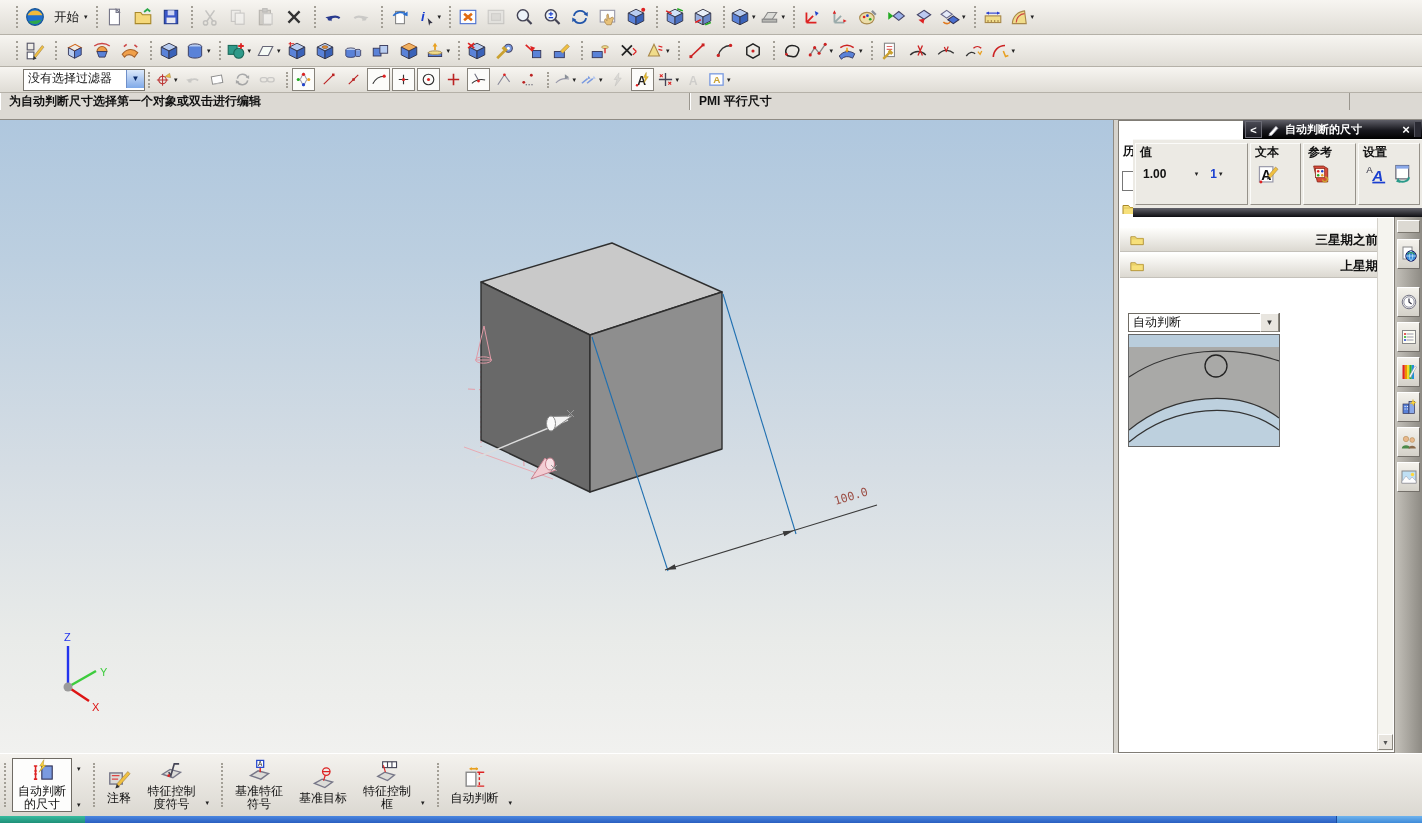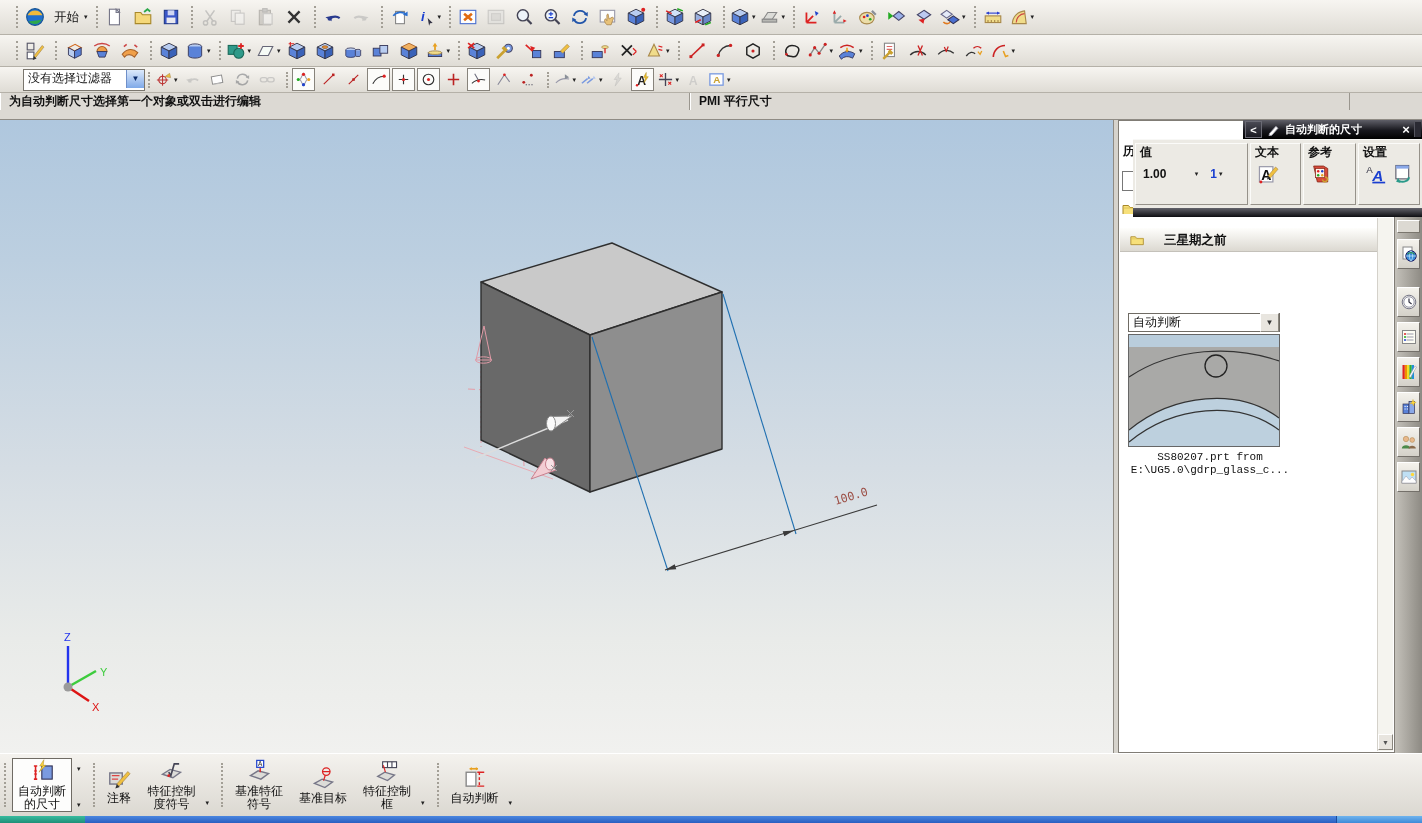--- a/index.html
+++ b/index.html
@@ -34,21 +34,21 @@
   .main{position:relative;width:1422px;height:633px;background:#cfd5da;}
   .vp{position:absolute;left:0;top:0;width:1113px;height:633px;
       background:linear-gradient(180deg,#afc7de 0%,#bccfe0 22%,#d5dde4 55%,#e9ebe9 82%,#f1f1ef 100%);}
   .split{position:absolute;left:1113px;top:0;width:5px;height:633px;background:#d6d3cc;border-left:1px solid #8f8b84;}
   .pal{position:absolute;left:1118px;top:0;width:277px;height:633px;background:#fff;border:1px solid #807c75;box-sizing:border-box;}
   .pal-head-label{position:absolute;left:4px;top:22px;font-weight:bold;}
   .pal-head-box{position:absolute;left:3px;top:50px;width:11px;height:18px;background:#fff;border:1px solid #777;}
   .pal-head-folder{position:absolute;left:3px;top:80px;width:11px;height:13px;overflow:hidden;}
   .folders{position:absolute;left:1px;top:107px;width:258px;}
   .frow{height:24px;display:flex;align-items:center;gap:18px;padding-left:9px;font-weight:bold;font-size:12.5px;
-        background:linear-gradient(#fefefc,#dad7cf);border-bottom:2px solid #fff;box-shadow:inset 0 -1px #c4c1ba;}
+        background:linear-gradient(#fefefc,#dad7cf);border-bottom:2px solid #fff;box-shadow:inset 0 -1px #c4c1ba;justify-content:space-between;}
   .frow svg{width:17px;height:15px}
   .typedd{position:absolute;left:9px;top:192px;width:152px;height:19px;background:#fff;border:1px solid #6f6b64;display:flex;align-items:center;box-sizing:border-box;}
   .typedd .val{flex:1;padding-left:4px;}
   .typedd .btn{width:17px;height:17px;background:#e8e5df;border:1px solid;border-color:#fff #8a867e #8a867e #fff;
                display:flex;align-items:center;justify-content:center;font-size:8px;color:#333;}
   .thumb{position:absolute;left:9px;top:213px;width:150px;height:111px;border:1px solid #666;}
   .cap{position:absolute;left:0;top:330px;width:182px;text-align:center;color:#111;
        font-family:"Liberation Mono","DejaVu Sans Mono",monospace;font-size:11px;line-height:13px;}
   .sbar{position:absolute;right:1px;top:97px;bottom:1px;width:15px;background:#f5f4ef;border-left:1px solid #d4d1ca;}
   .sbtn{position:absolute;bottom:1px;left:0;width:13px;height:14px;background:#e8e5df;border:1px solid;border-color:#fff #8a867e #8a867e #fff;
@@ -991,39 +991,44 @@
       <div class="folders" id="folders">
           <div class="frow">
             <span style="display: flex;">
               <svg viewBox="0 0 18 18" width="18" height="18">
                 <path d="M1 4.5h5.5L8 6.5h8V14H1z" fill="#f7e07a" stroke="#a8882a"></path>
                 <path d="M1 7h15" stroke="#d8bc52" stroke-width=".8"></path>
               </svg>
             </span>
             <span>三星期之前</span>
           </div>
+          <div class="frow">
+            <span style="display: flex;">
+              <svg viewBox="0 0 18 18" width="18" height="18">
+                <path d="M1 4.5h5.5L8 6.5h8V14H1z" fill="#f7e07a" stroke="#a8882a"></path>
+                <path d="M1 7h15" stroke="#d8bc52" stroke-width=".8"></path>
+              </svg>
+            </span>
+            <span>上星期</span>
+          </div>
         </div>
       <div class="typedd">
         <span class="val">自动判断</span>
         <span class="btn">▼</span>
       </div>
       <div class="thumb">
         <svg width="150" height="111" viewBox="0 0 150 111">
           <rect width="150" height="111" fill="#b9cddc"></rect>
           <rect y="12" width="150" height="99" fill="#a9a9a7"></rect>
           <path d="M0,111 L0,95 C45,58 110,53 150,83 L150,111 Z" fill="#bdd0de"></path>
           <path d="M0,95 C45,58 110,53 150,83" fill="none" stroke="#333" stroke-width="1.2"></path>
           <path d="M0,107 C45,70 110,65 150,95" fill="none" stroke="#333" stroke-width="1.2"></path>
           <path d="M0,42 C45,12 105,10 150,26" fill="none" stroke="#333" stroke-width="1.2"></path>
           <circle cx="87" cy="31" r="11" fill="none" stroke="#222" stroke-width="1.3"></circle>
         </svg>
-      </div>
-      <div class="cap">
-        <div>SS80207.prt from</div>
-        <div>E:\UG5.0\gdrp_glass_c...</div>
       </div>
       <div class="sbar">
         <div class="sbtn">▼</div>
       </div>
     </div>
 
     <div class="res" id="resbar">
       <div class="rtop"></div>
     <div class="rbtn">
           <span style="display: flex;">

